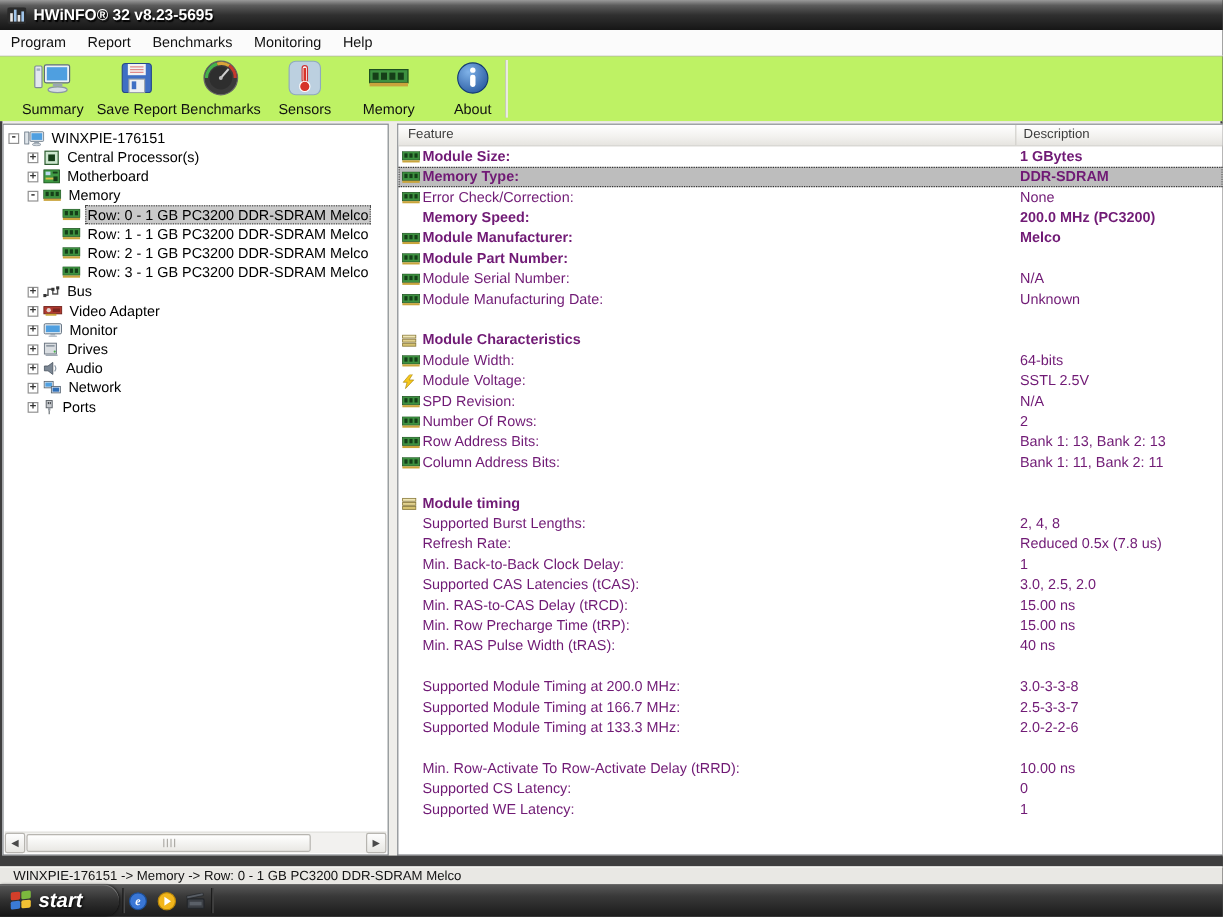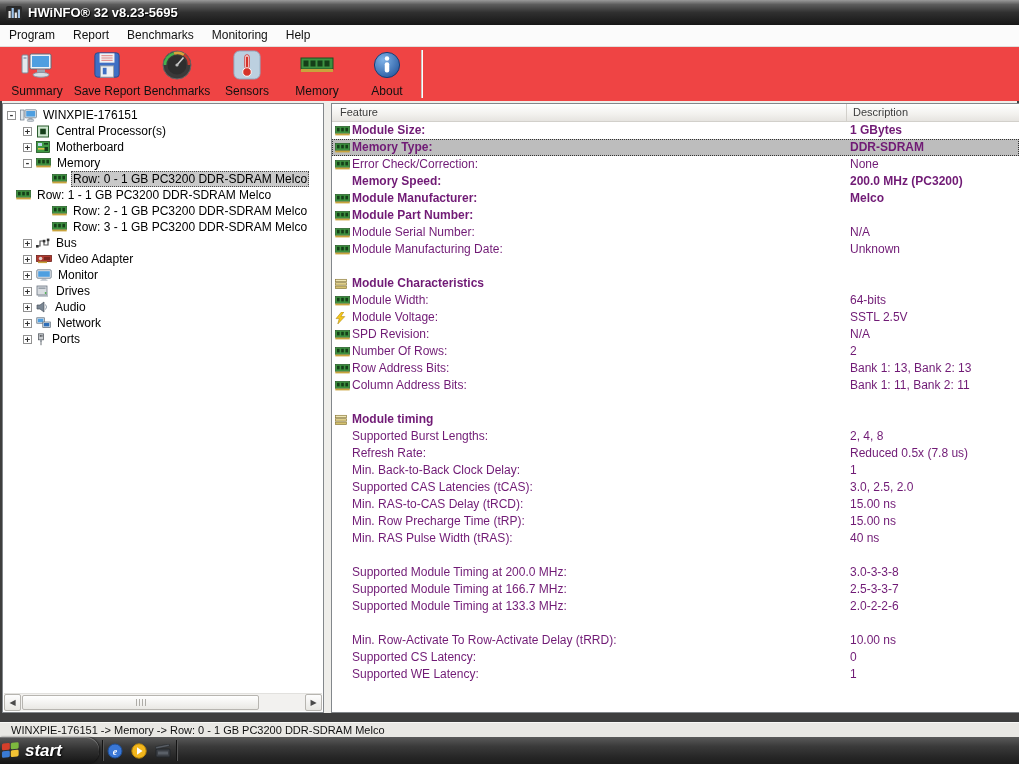--- a/index.html
+++ b/index.html
@@ -9,22 +9,22 @@
   
   .titlebar{position:absolute;left:0;top:0;right:0;height:25px;
     background:linear-gradient(#9a9a9a 0%,#5c5c5c 18%,#303030 50%,#161616 100%);
     display:flex;align-items:center;gap:6px;padding-left:6px;
     color:#fff;font-weight:bold;font-size:13px;text-shadow:1px 1px 1px #000;}
   
   .menubar{position:absolute;left:0;top:25px;right:0;height:21px;background:#fbfbfb;
     border-bottom:1px solid #e0dfdc;display:flex;align-items:center;font-size:12px;color:#111;}
   .menu-item{padding:4px 9px;line-height:21px;cursor:default;}
   
-  .toolbar{position:absolute;left:0;top:47px;right:0;height:54px;background:#ef4444;
-    border-bottom:1px solid #cfcdc8;display:flex;align-items:stretch;padding-left:2px;}
+  .toolbar{position:absolute;left:0;top:47px;right:0;height:54px;background:#bef264;
+    border-bottom:1px solid #cfcdc8;display:flex;align-items:stretch;padding-left:9px;}
   .tool-btn{width:70px;display:flex;flex-direction:column;align-items:center;
     justify-content:flex-end;padding-bottom:3px;gap:2px;font-size:12px;color:#111;}
   .tool-btn .icon{height:34px;display:flex;align-items:center;justify-content:center;}
   .tool-sep{position:absolute;left:421px;top:3px;bottom:3px;width:1px;background:#c7c5c0;
     border-right:1px solid #fff;}
   
   .content-bg{position:absolute;left:0;top:101px;right:0;height:613px;background:#efeeea;}
   .frame-strip{position:absolute;top:101px;height:613px;width:2px;background:#3e3e3e;}
   .tree-panel{position:absolute;left:2px;top:103px;width:322px;height:610px;background:#fff;
     border:1px solid #83878b;box-sizing:border-box;overflow:hidden;}
@@ -65,21 +65,21 @@
   
   .darkband{position:absolute;left:0;top:713px;right:0;height:9px;background:#3e3e3e;}
   .statusbar{position:absolute;left:0;top:722px;right:0;height:15px;background:#e9e8e4;
     font-size:11px;color:#111;line-height:15px;padding-left:11px;border-top:1px solid #f8f8f6;box-sizing:border-box;}
   
   .taskbar{position:absolute;left:0;top:737px;right:0;height:27px;
     background:linear-gradient(#5a5a5a 0%,#3a3a3a 35%,#262626 75%,#1d1d1d 100%);}
   .start-btn{position:absolute;left:0;top:0;width:99px;height:27px;border-radius:0 13px 13px 0;
     background:linear-gradient(#585858 0%,#333 45%,#141414 100%);
     box-shadow:inset 0 1px 0 #7a7a7a, 1px 0 2px rgba(0,0,0,.6);
-    display:flex;align-items:center;gap:5px;padding-left:1px;box-sizing:border-box;}
+    display:flex;align-items:center;gap:5px;padding-left:8px;box-sizing:border-box;}
   .start-label{color:#fff;font-weight:bold;font-style:italic;font-size:17px;text-shadow:1px 1px 2px #000;}
   .tb-sep{position:absolute;top:3px;bottom:3px;width:1px;background:#141414;border-right:1px solid #575757;}
   .quicklaunch{position:absolute;left:107px;top:0;height:27px;display:flex;align-items:center;gap:8px;}
   .ql-icon{display:flex;align-items:center;}
   .task-btn{position:absolute;top:2px;height:23px;box-sizing:border-box;border-radius:2px;
     background:linear-gradient(#4a4a4a,#333 60%,#2b2b2b);border:1px solid #1f1f1f;
     box-shadow:inset 0 1px 0 #5d5d5d;display:flex;align-items:center;gap:5px;
     padding:0 7px;font-size:12px;color:#f0f0f0;white-space:nowrap;overflow:hidden;margin-top:44px;}
   .task-btn.active{background:linear-gradient(#6b6b6b,#474747 55%,#3a3a3a);border:1px solid #9b9b9b;
     box-shadow:inset 0 1px 1px #c0c0c0;}
@@ -259,21 +259,21 @@
             <svg width="15" height="10" viewBox="0 0 15 10">
               <rect x="0.3" y="0.3" width="14.4" height="7" fill="#3d9140" stroke="#1e521f" stroke-width="0.6"></rect>
               <rect x="2" y="1.8" width="2.6" height="3.6" fill="#153f18"></rect>
               <rect x="6.2" y="1.8" width="2.6" height="3.6" fill="#153f18"></rect>
               <rect x="10.4" y="1.8" width="2.6" height="3.6" fill="#153f18"></rect>
               <rect x="0.3" y="7.6" width="14.4" height="1.8" fill="#c9a43c"></rect>
             </svg>
           </span>
           <span class="tlabel tsel">Row: 0 - 1 GB PC3200 DDR-SDRAM Melco</span>
         </div>
-        <div class="tree-item" style="">
+        <div class="tree-item" style="padding-left: 36px;">
           <span class="exp-sp"></span>
           <span class="icon">
             <svg width="15" height="10" viewBox="0 0 15 10">
               <rect x="0.3" y="0.3" width="14.4" height="7" fill="#3d9140" stroke="#1e521f" stroke-width="0.6"></rect>
               <rect x="2" y="1.8" width="2.6" height="3.6" fill="#153f18"></rect>
               <rect x="6.2" y="1.8" width="2.6" height="3.6" fill="#153f18"></rect>
               <rect x="10.4" y="1.8" width="2.6" height="3.6" fill="#153f18"></rect>
               <rect x="0.3" y="7.6" width="14.4" height="1.8" fill="#c9a43c"></rect>
             </svg>
           </span>

